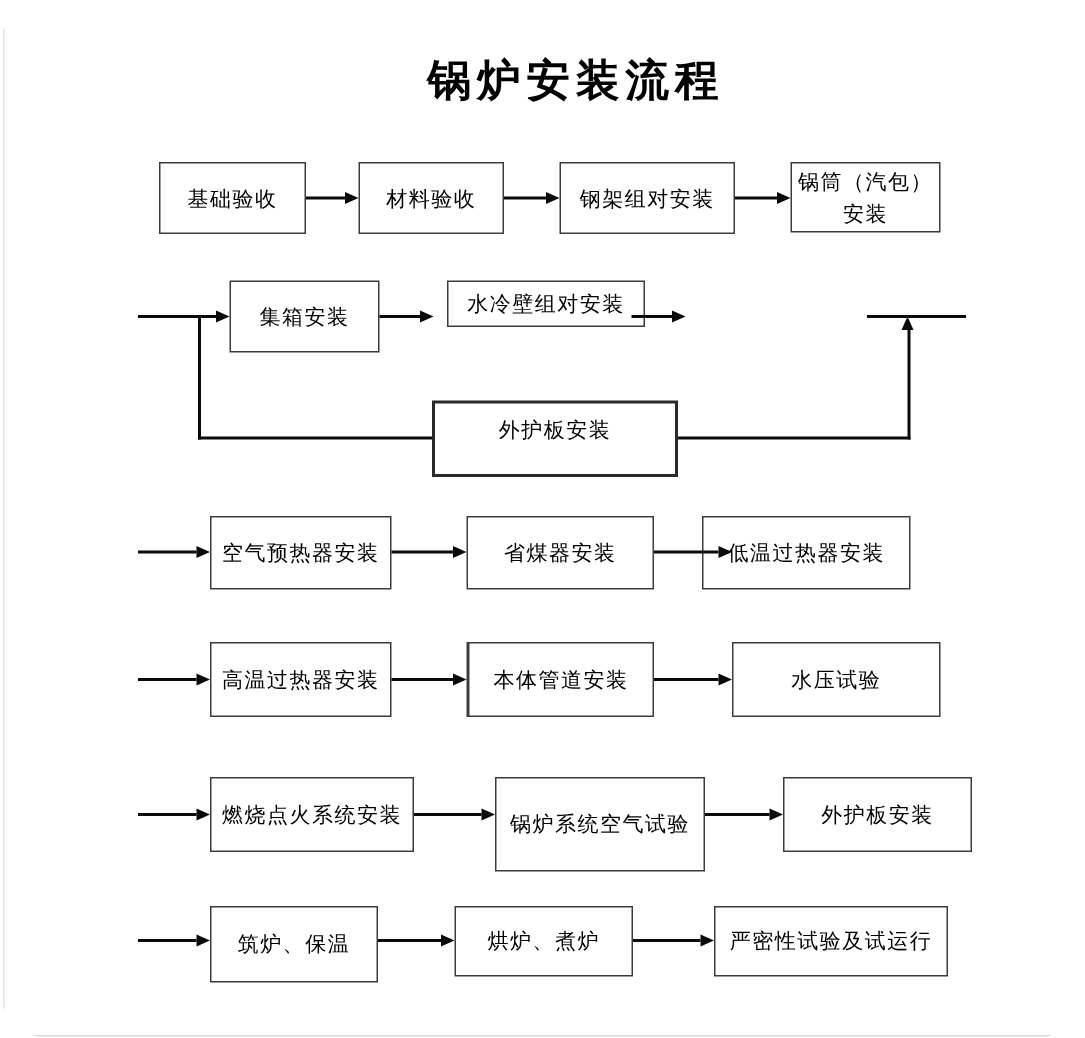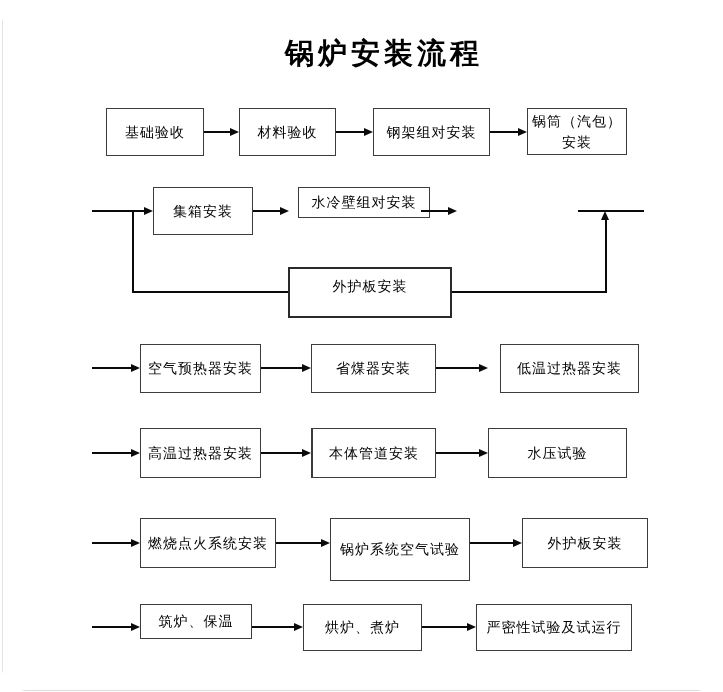--- a/index.html
+++ b/index.html
@@ -76,21 +76,21 @@
   <div class="h" style="left:452px;top:291px;width:155px"></div>
   <div class="v" style="left:605px;top:220px;height:73px"></div>
   <div class="au" style="left:601px;top:211px"></div>
 
   <div class="node" style="left:140px;top:344px;width:121px;height:49px">
       <span>空气预热器安装</span>
     </div>
   <div class="node" style="left:311px;top:344px;width:125px;height:49px">
       <span>省煤器安装</span>
     </div>
-  <div class="node" style="left:500px;top:344px;width:139px;height:49px">
+  <div class="node" style="left:468px;top:344px;width:139px;height:49px">
       <span>低温过热器安装</span>
     </div>
 
   <div class="h" style="left:92px;top:367px;width:39px"></div>
   <div class="ar" style="left:131px;top:364px"></div>
   <div class="h" style="left:261px;top:367px;width:41px"></div>
   <div class="ar" style="left:302px;top:364px"></div>
   <div class="h" style="left:436px;top:367px;width:43px"></div>
   <div class="ar" style="left:479px;top:364px"></div>
 
@@ -121,21 +121,21 @@
       <span>外护板安装</span>
     </div>
 
   <div class="h" style="left:92px;top:542px;width:39px"></div>
   <div class="ar" style="left:131px;top:539px"></div>
   <div class="h" style="left:276px;top:542px;width:45px"></div>
   <div class="ar" style="left:321px;top:539px"></div>
   <div class="h" style="left:470px;top:542px;width:43px"></div>
   <div class="ar" style="left:513px;top:539px"></div>
 
-  <div class="node" style="left:140px;top:604px;width:112px;height:35px">
+  <div class="node" style="left:140px;top:604px;width:112px;height:51px">
       <span>筑炉、保温</span>
     </div>
   <div class="node" style="left:303px;top:604px;width:119px;height:47px">
       <span>烘炉、煮炉</span>
     </div>
   <div class="node" style="left:476px;top:604px;width:156px;height:47px">
       <span>严密性试验及试运行</span>
     </div>
 
   <div class="h" style="left:92px;top:626px;width:39px"></div>

